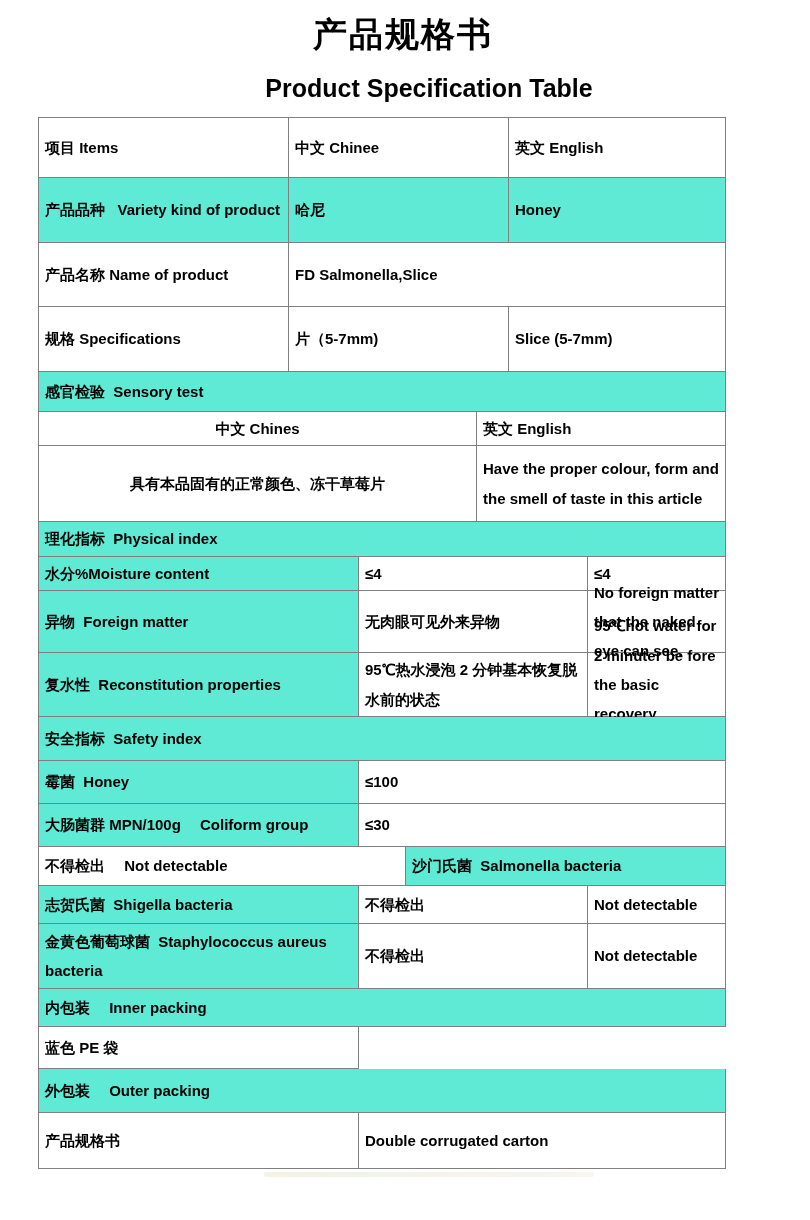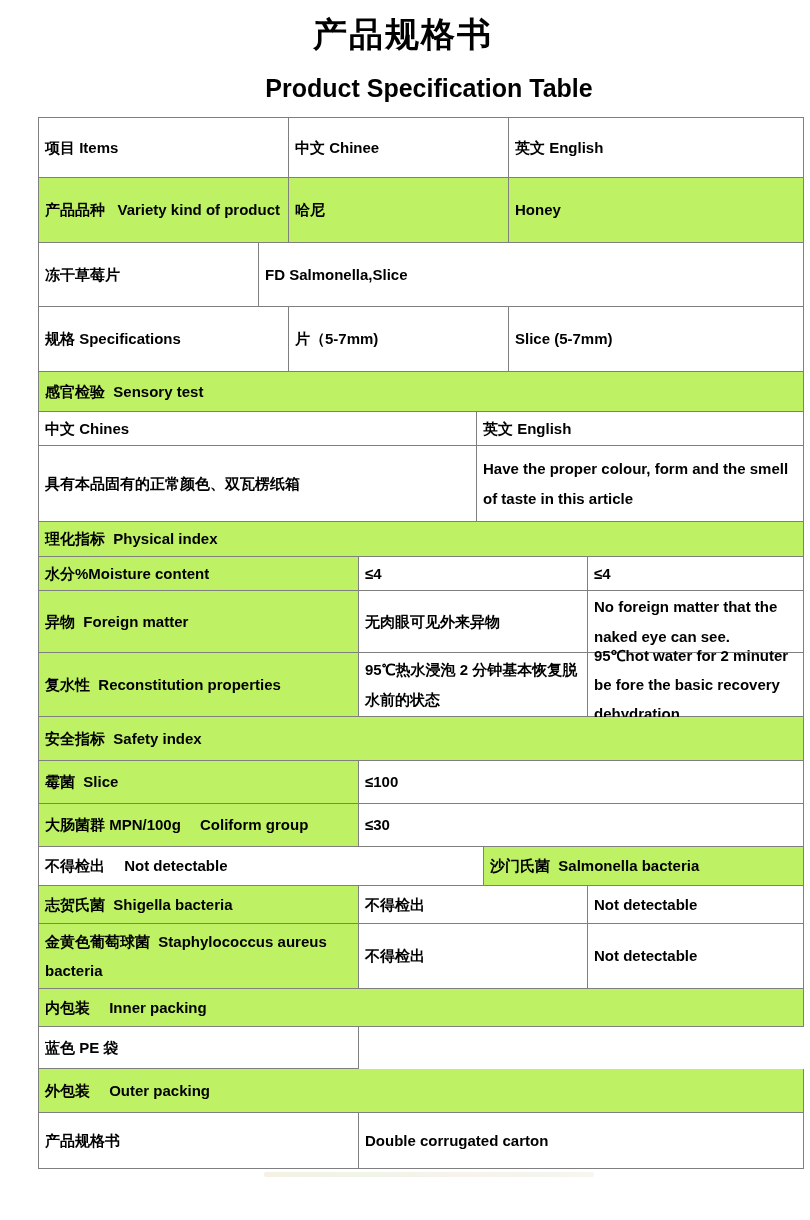--- a/index.html
+++ b/index.html
@@ -15,34 +15,34 @@
   .title-zh{
     text-align:center;font-size:34px;font-weight:bold;
     padding-top:12px;margin:0;transform:translateX(-40px);
     letter-spacing:2px;
   }
   .title-en{
     text-align:center;font-size:25px;font-weight:bold;
     margin:16px 0 14px 0;transform:translateX(-14px);
   }
   .spec-table{
-    width:766px;box-sizing:border-box;
+    width:688px;box-sizing:border-box;
     border-top:1px solid #7f7f7f;border-left:1px solid #7f7f7f;
   }
   .tr{display:flex;align-items:stretch;box-sizing:border-box;}
   .td{
     border-right:1px solid #7f7f7f;border-bottom:1px solid #7f7f7f;
     box-sizing:border-box;display:flex;align-items:center;
     padding:2px 6px;font-size:15px;line-height:1.95;
   }
   .td span{white-space:pre-wrap;}
-  .gray{background:#bef264;}
+  .gray{background:#5eead4;}
   .wA1{width:250px;flex:0 0 auto;}
   .wA2{width:220px;flex:0 0 auto;}
-  .wB1{width:438px;flex:0 0 auto;}
+  .wB1{width:438px;flex:0 0 auto;justify-content:center;}
   .wC1{width:320px;flex:0 0 auto;}
   .wC2{width:229px;flex:0 0 auto;}
   .grow{flex:1 1 auto;min-width:0;}
   .remnant{
     width:330px;height:5px;margin:3px auto 0 auto;
     transform:translateX(-14px);opacity:.75;border-radius:2px;
     background:linear-gradient(90deg,#f3ecdc 0%,#eaf1e2 30%,#f6eee6 60%,#eef2e8 85%,#f8f3ea 100%);
   }
 </style>
 </head>
@@ -73,22 +73,22 @@
         </div>
       <div class="td wA2 gray">
           <span>哈尼</span>
         </div>
       <div class="td grow gray">
           <span>Honey</span>
         </div>
     </div>
 
     <div class="tr" style="height:64px">
-      <div class="td wA2">
-          <span>冻干草莓片</span>
+      <div class="td wA1">
+          <span>产品名称 Name of product</span>
         </div>
       <div class="td grow">
           <span>FD Salmonella,Slice</span>
         </div>
     </div>
 
     <div class="tr" style="height:65px">
       <div class="td wA1">
           <span>规格 Specifications</span>
         </div>
@@ -110,21 +110,21 @@
       <div class="td wB1">
           <span>中文 Chines</span>
         </div>
       <div class="td grow">
           <span>英文 English</span>
         </div>
     </div>
 
     <div class="tr" style="height:76px">
       <div class="td wB1">
-          <span>具有本品固有的正常颜色、双瓦楞纸箱</span>
+          <span>具有本品固有的正常颜色、冻干草莓片</span>
         </div>
       <div class="td grow">
           <span>Have the proper colour, form and the smell of taste in this article</span>
         </div>
     </div>
 
     <div class="tr" style="height:35px">
       <div class="td grow gray">
           <span>理化指标  Physical index</span>
         </div>
@@ -168,21 +168,21 @@
 
     <div class="tr" style="height:44px">
       <div class="td grow gray">
           <span>安全指标  Safety index</span>
         </div>
     </div>
 
 
     <div class="tr" style="height:43px">
       <div class="td wC1 gray">
-          <span>霉菌  Slice</span>
+          <span>霉菌  Honey</span>
         </div>
       <div class="td grow">
           <span>≤100</span>
         </div>
     </div>
 
     <div class="tr" style="height:43px">
       <div class="td wC1 gray">
           <span>大肠菌群 MPN/100g　 Coliform group</span>
         </div>

